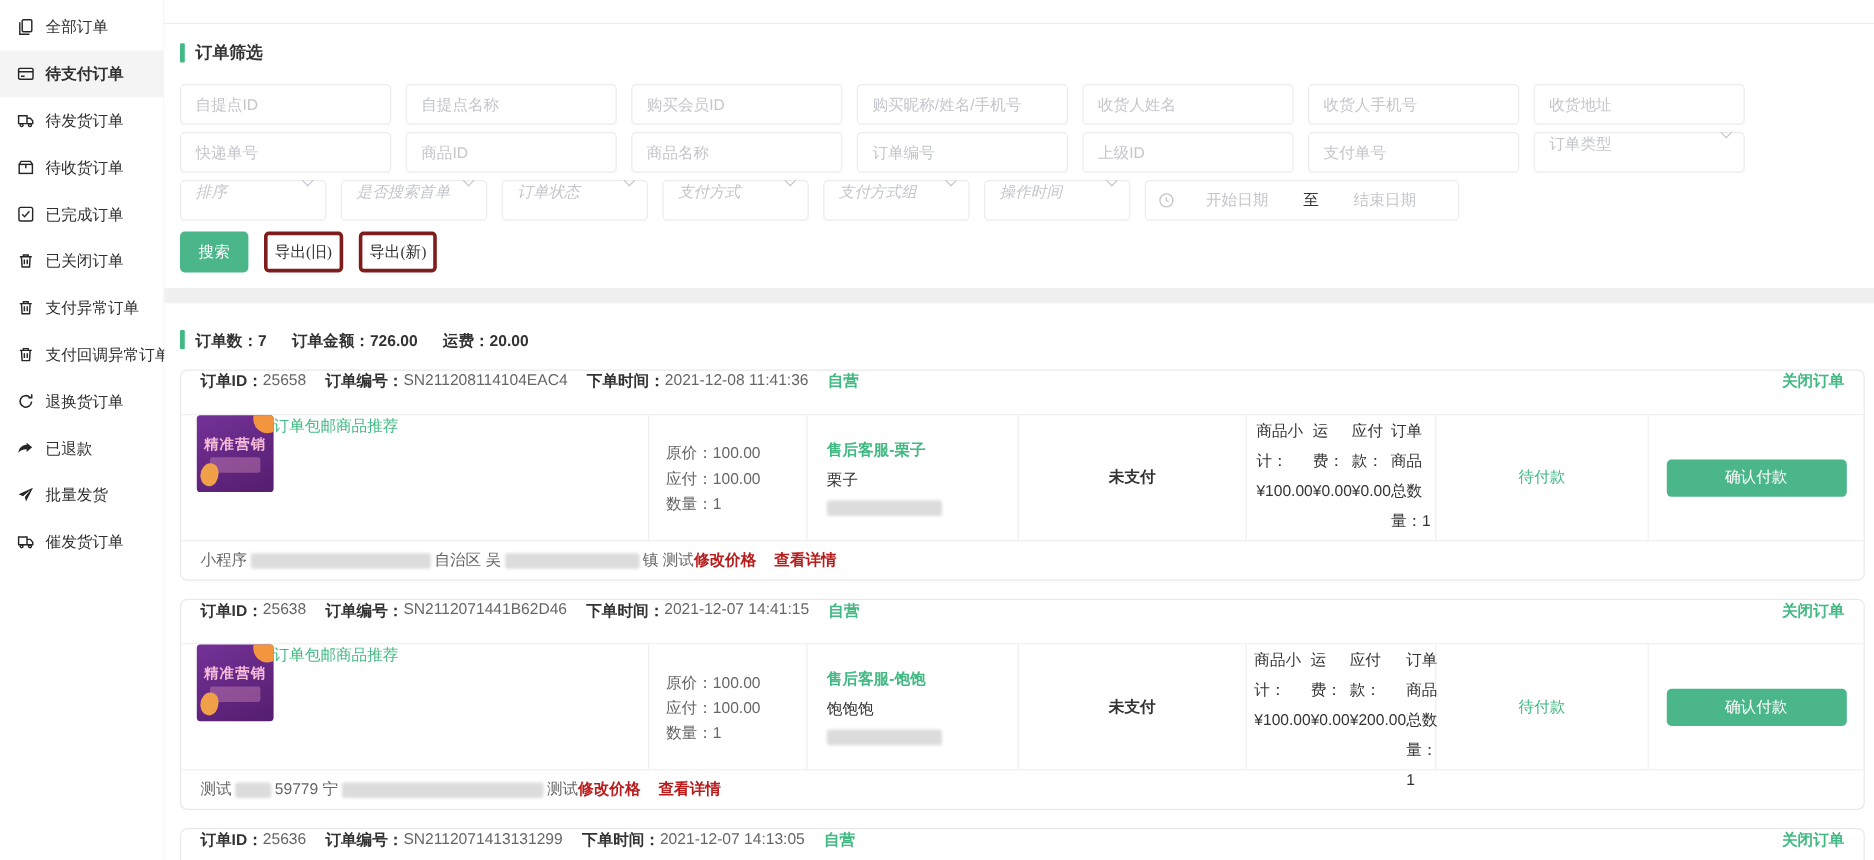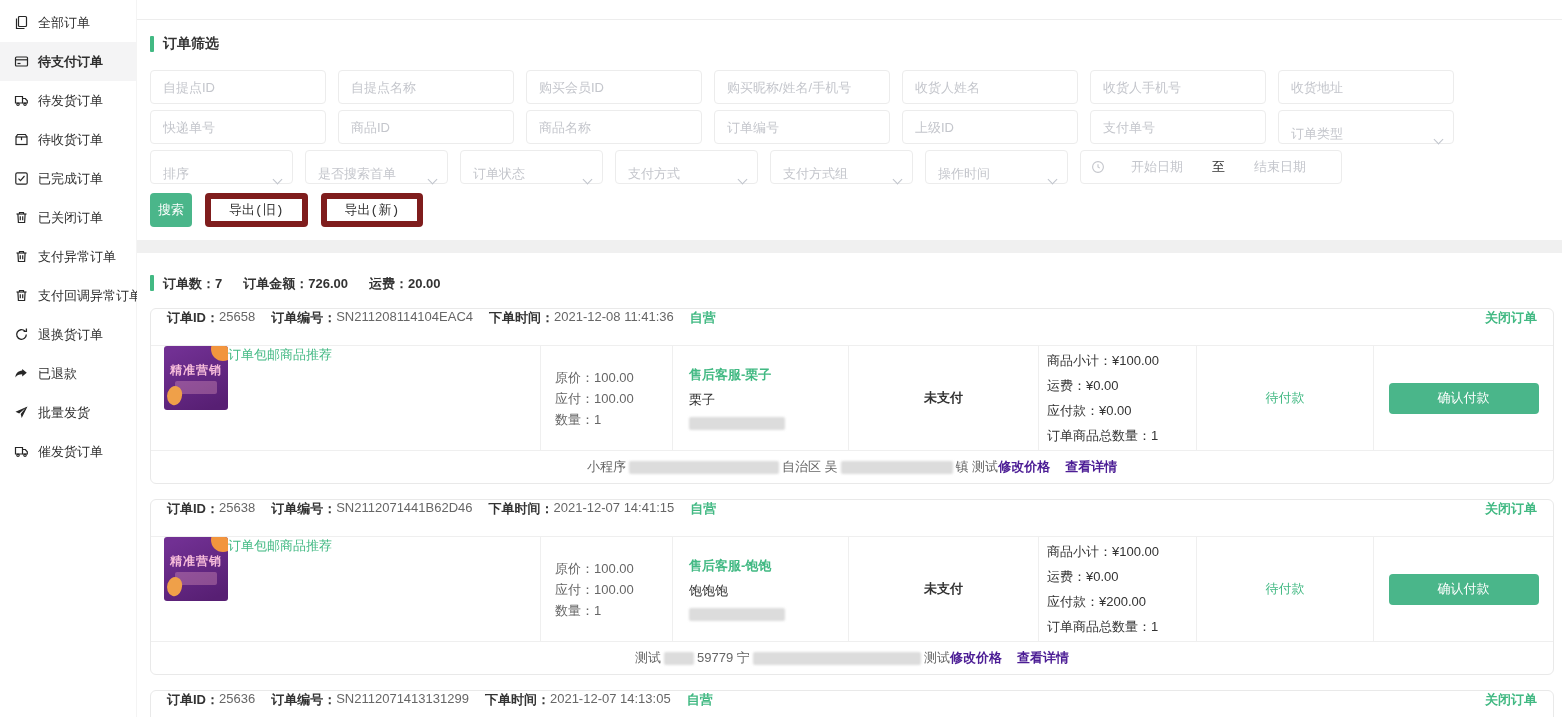--- a/index.html
+++ b/index.html
@@ -26,35 +26,35 @@
 
   .frow { display:flex; margin-bottom:6px; }
   .finput {
     width:176px; height:34px; border:1px solid #ececec; border-radius:4px;
     margin-right:12px; padding:0 12px; font-size:13px; color:#333; background:#fff;
     outline:none; font-family:inherit;
   }
   .finput::placeholder { color:#c4c6cc; }
   .fselect {
     height:34px; border:1px solid #ececec; border-radius:4px; margin-right:12px;
-    display:flex; align-items:flex-end; justify-content:space-between;
+    display:flex; align-items:flex-start; justify-content:space-between;
     padding:0 11px 0 12px; color:#c4c6cc; cursor:pointer; background:#fff;
   }
-  .w176 { width:176px; } .w143 { width:143px; }
+  .w176 { width:176px; } .w143 { width:122px;font-style:italic; }
   .chev { width:7px; height:7px; border-right:1.4px solid #c0c4cc; border-bottom:1.4px solid #c0c4cc; transform:rotate(45deg); margin-top:-4px; flex:none; }
   .daterange {
     width:262px; height:34px; border:1px solid #ececec; border-radius:4px;
     display:flex; align-items:center; padding:0 10px; color:#c4c6cc; background:#fff; cursor:pointer;
   }
   .daterange .dseg { flex:1; text-align:center; }
   .daterange .dsep { color:#333; padding:0 4px; }
 
   .btn-row { display:flex; margin-top:9px; }
-  .btn-search { width:42px; height:34px; background:#4ab68a; color:#fff; border:none; border-radius:4px; font-size:13px; font-family:inherit; cursor:pointer; }
-  .btn-plain { height:34px; padding:0 18px; background:#fff; border:6px solid #7f1d1d; border-radius:4px; color:#333; font-size:13px; font-family:Liberation Mono, monospace; margin-left:13px; cursor:pointer; }
+  .btn-search { width:57px; height:34px; background:#4ab68a; color:#fff; border:none; border-radius:4px; font-size:13px; font-family:inherit; cursor:pointer; }
+  .btn-plain { height:34px; padding:0 6px; background:#fff; border:3px solid #7f1d1d; border-radius:4px; color:#333; font-size:13px; font-family:Liberation Serif, serif; margin-left:13px; cursor:pointer; }
 
   .gap-band { height:13px; background:#f0f0f0; flex:none; }
 
   .orders-panel { flex:1; background:#fff; padding:10px 8px 0 13px; overflow:hidden; }
   .stats { display:flex; align-items:flex-start; gap:9px; font-weight:bold; margin:12px 0 15px; }
   .stats .seg { margin-right:12px; }
 
   
   .card { border:1px solid #e9e9e9; border-radius:6px; margin-bottom:15px; overflow:hidden; background:#fff; }
   .card-head { height:37px; display:flex; align-items:flex-start; padding:0 16px; border-bottom:1px solid #efefef; }
@@ -74,29 +74,29 @@
   .pimg .sub { position:absolute; top:35px; left:11px; right:11px; height:13px; background:rgba(244,170,200,.32); border-radius:2px; }
   .pname { color:#42b983; }
 
   .col-price { width:132px; display:flex; flex-direction:column; justify-content:center; color:#666; line-height:21px; padding-left:14px; }
   .col-service { width:176px; display:flex; flex-direction:column; justify-content:center; padding-left:16px; }
   .svc-title { color:#42b983; font-weight:bold; margin-bottom:7px; }
   .svc-name { color:#333; margin-bottom:8px; }
   .blur { display:inline-block; height:13px; background:#dcdcdc; border-radius:2px; filter:blur(1.3px); vertical-align:middle; margin:0 3px; }
   .svc-phone { width:96px; margin:0; }
   .col-status { width:190px; display:flex; align-items:center; justify-content:center; font-weight:bold; color:#333;text-align:center; }
-  .col-totals { width:158px; display:flex; flex-direction:column; justify-content:center; line-height:25px; color:#333; padding-left:8px; }
+  .col-totals { width:158px; display:flex; flex-direction:row; justify-content:center; line-height:25px; color:#333; padding-left:8px; }
   .col-state { width:177px; display:flex; align-items:center; justify-content:center; color:#42b983; }
   .col-action { flex:1; border-right:none; display:flex; align-items:center; justify-content:center; }
   .btn-confirm { width:150px; height:31px; background:#4ab68a; color:#fff; border:none; border-radius:4px; font-size:13px; font-family:inherit; cursor:pointer; }
 
-  .card-foot { height:33px; border-top:1px solid #efefef; display:flex; align-items:center; justify-content:center; padding:0 16px; color:#666; }
+  .card-foot { height:33px; border-top:1px solid #efefef; display:flex; align-items:center; justify-content:flex-start; padding:0 16px; color:#666; }
   .foot-left { display:flex; align-items:center; }
   .foot-links { display:flex; gap:15px; }
-  .glink { color:#4c1d95; font-weight:bold; cursor:pointer; }
+  .glink { color:#b91c1c; font-weight:bold; cursor:pointer; }
 </style>
 </head>
 <body>
 
 <div class="layout">
 
   <div class="sidebar">
     <div class="side-item">
       <span class="sicon">
           <svg width="15" height="15" viewBox="0 0 15 15" fill="none" stroke="#262626" stroke-width="1.2">

